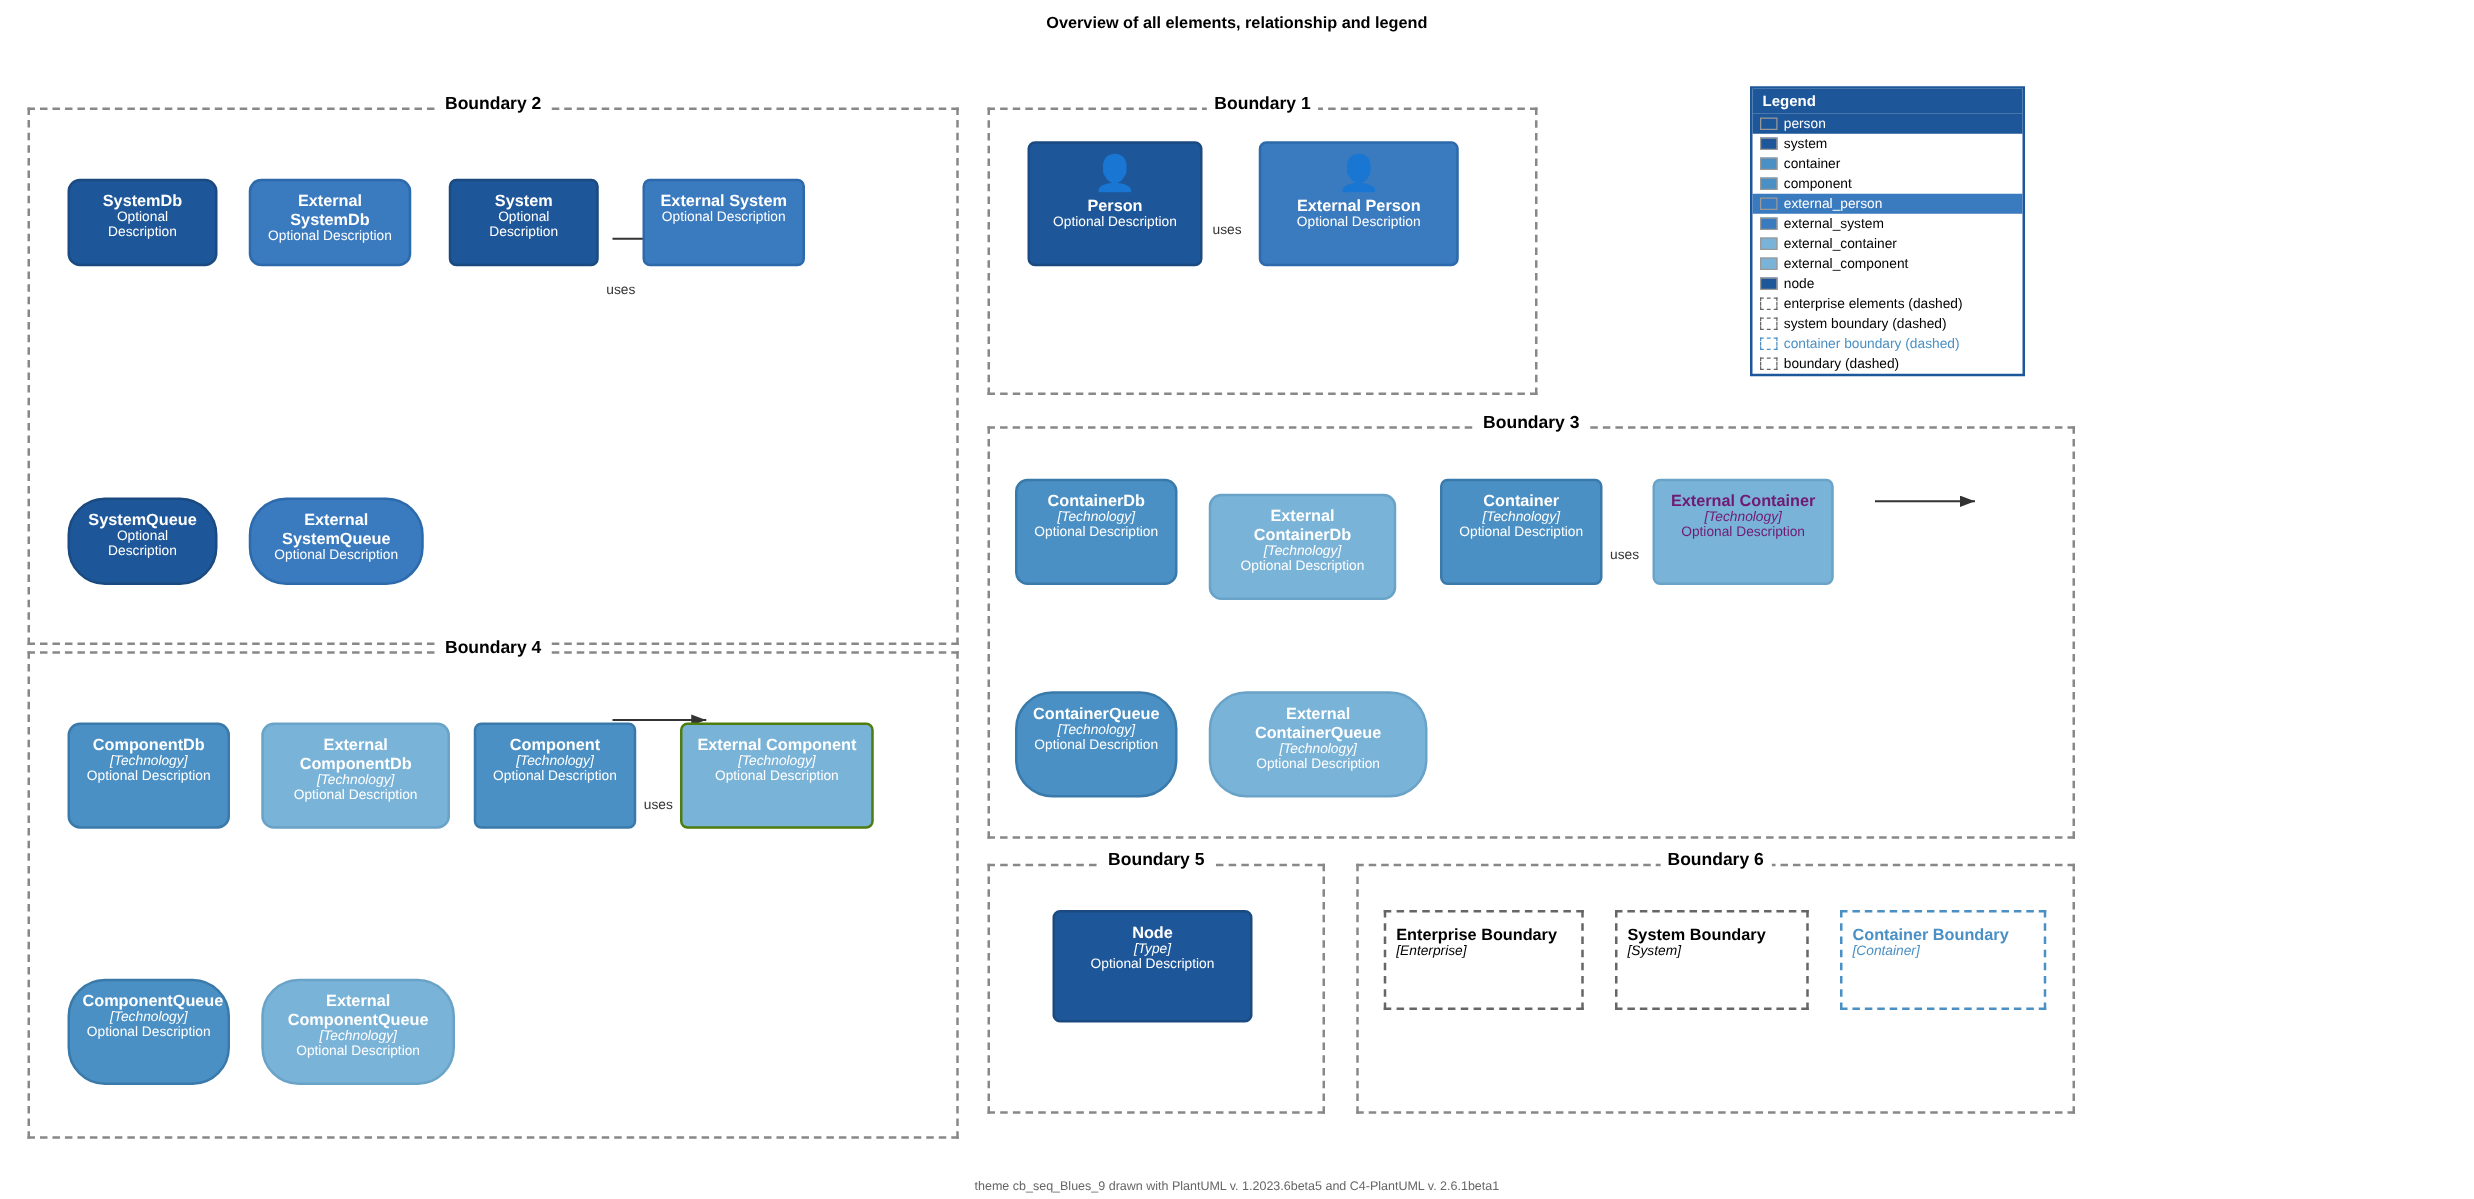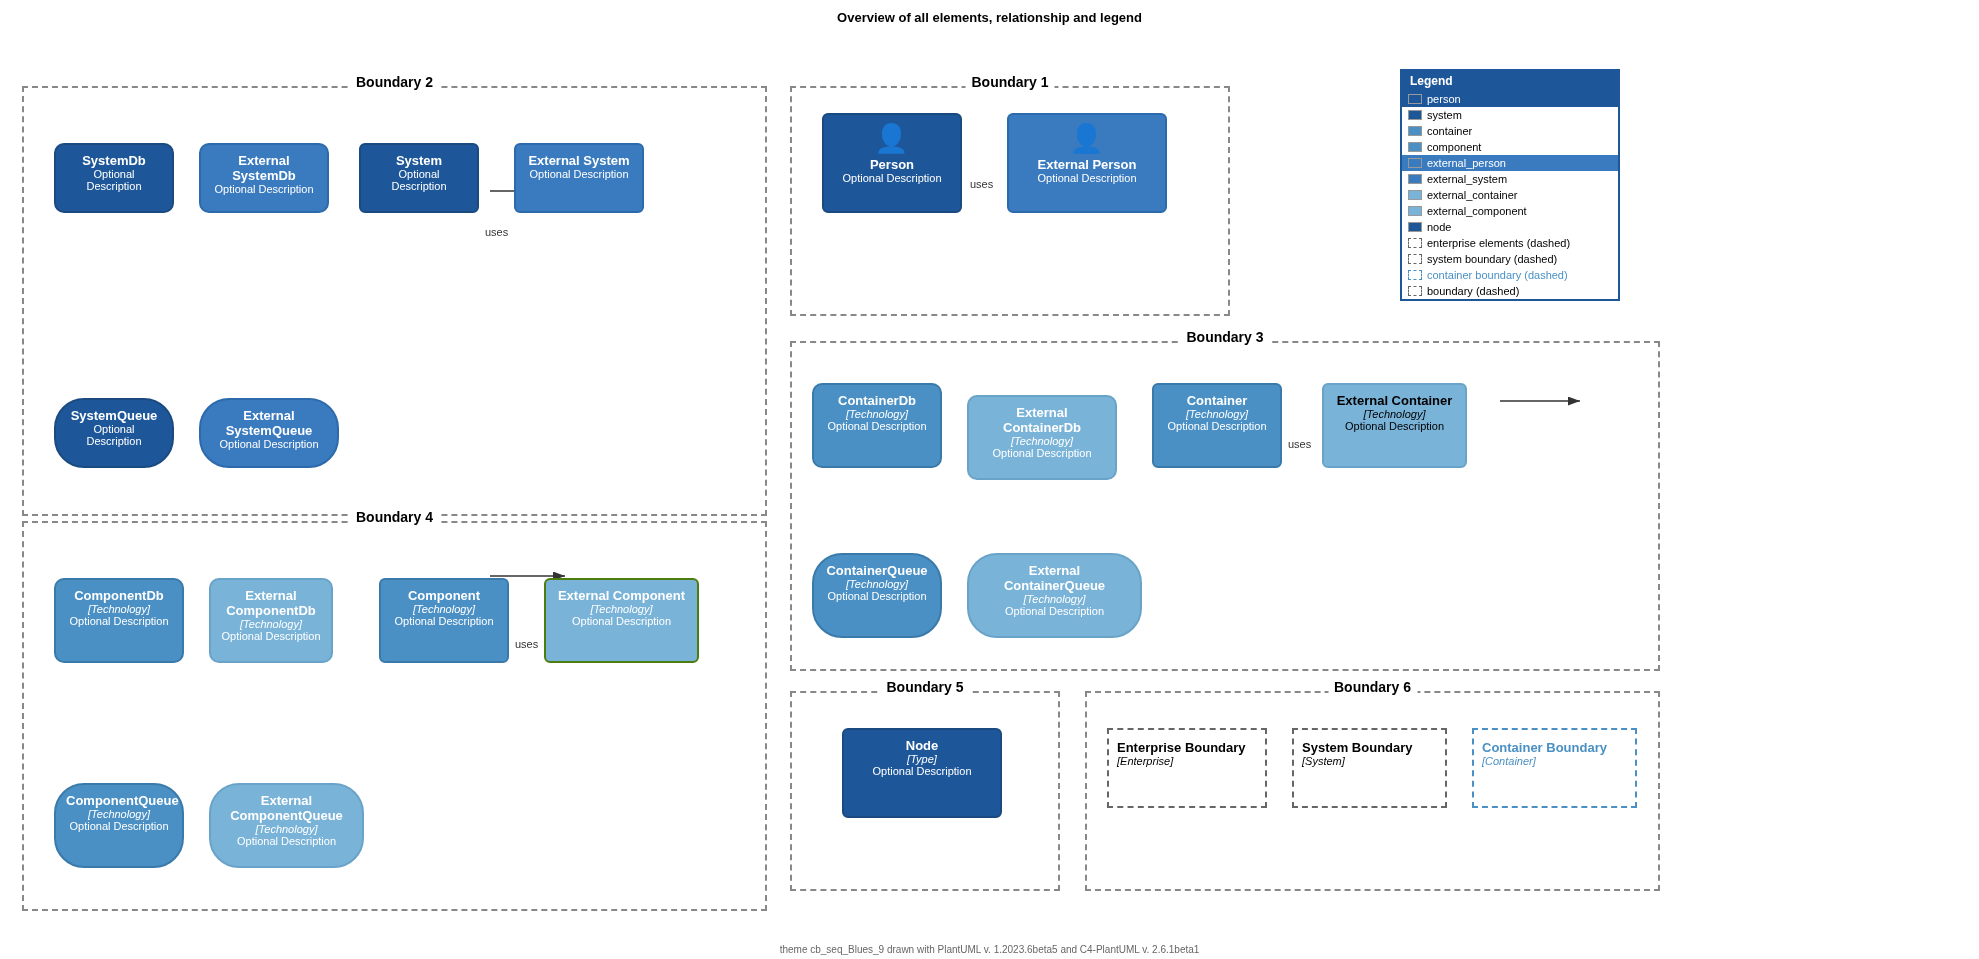--- a/index.html
+++ b/index.html
@@ -98,21 +98,21 @@
       border-radius: 30px;
     }
     
     .card-container {
       background: #4a90c4;
       color: #fff;
       border: 2px solid #3a7aaa;
     }
     .card-container-ext {
       background: #7ab3d8;
-      color: #000000;
+      color: #701a75;
       border: 2px solid #6aa3c8;
     }
     .card-container-db {
       background: #4a90c4;
       color: #fff;
       border: 2px solid #3a7aaa;
       border-radius: 10px;
     }
     .card-container-db-ext {
       background: #7ab3d8;
@@ -400,21 +400,21 @@
 
   <div class="boundary" style="left:22px; top:490px; width:745px; height:390px;">
     <div class="boundary-label">Boundary 4</div>
 
     <div class="card card-component-db" style="left:30px; top:55px; width:130px; min-height:85px;">
       <div class="card-title">ComponentDb</div>
       <div class="card-tech">[Technology]</div>
       <div class="card-desc">Optional Description</div>
     </div>
 
-    <div class="card card-component-db-ext" style="left:185px; top:55px; width:124px; min-height:85px;">
+    <div class="card card-component-db-ext" style="left:185px; top:55px; width:151px; min-height:85px;">
       <div class="card-title">External ComponentDb</div>
       <div class="card-tech">[Technology]</div>
       <div class="card-desc">Optional Description</div>
     </div>
 
     <div class="card card-component" style="left:355px; top:55px; width:130px; min-height:85px;">
       <div class="card-title">Component</div>
       <div class="card-tech">[Technology]</div>
       <div class="card-desc">Optional Description</div>
     </div>

